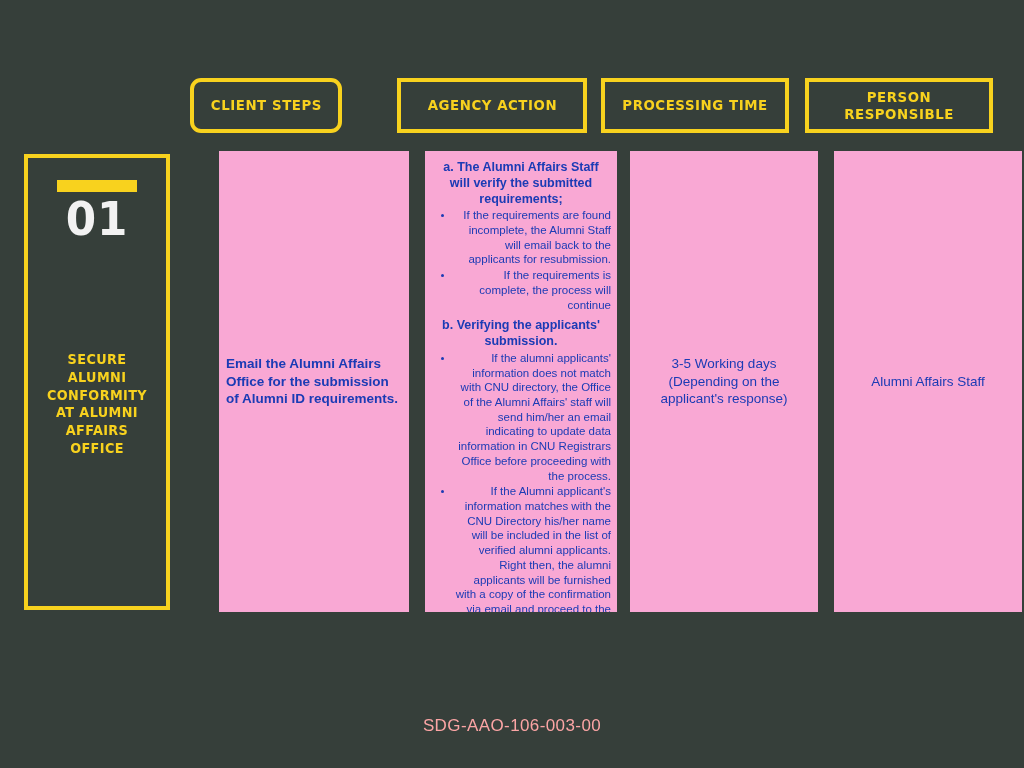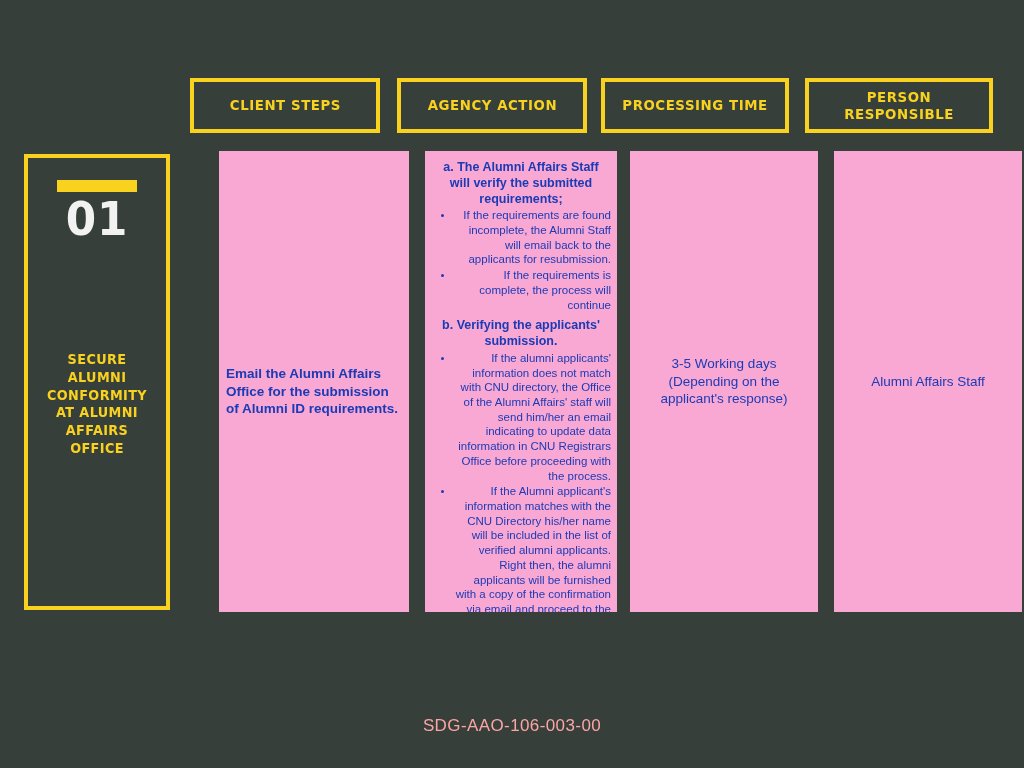--- a/index.html
+++ b/index.html
@@ -38,21 +38,21 @@
     font-family: "DejaVu Sans", sans-serif;
     font-weight: bold;
     font-size: 14.5px;
     letter-spacing: 0.6px;
     line-height: 1.15;
     text-align: center;
     text-transform: uppercase;
     transform: scaleX(0.92);
   }
 
-  .hb-client   { left: 190px; width: 190px; }
+  .hb-client   { left: 190px; width: 152px; border-radius: 11px; }
   .hb-agency   { left: 397px; width: 190px; }
   .hb-time     { left: 601px; width: 188px; }
   .hb-person   { left: 805px; width: 188px; }
 
   
   .step-panel {
     position: absolute;
     left: 24px;
     top: 154px;
     width: 146px;
@@ -121,21 +121,21 @@
   .cell-text {
     color: #1b3bb5;
     font-family: "Liberation Sans", sans-serif;
     font-size: 13.5px;
     line-height: 1.33;
   }
   .cell-text.bold { font-weight: bold; }
   .cell-text.center { text-align: center; }
   .cell-text.left { text-align: left; }
 
-  .p-client .panel-center { padding: 10px 7px; }
+  .p-client .panel-center { padding: 0 7px; }
   .p-time .panel-center   { padding: 0 8px; }
 
   
   .agency-body {
     padding: 9px 6px 0 6px;
   }
   .agency-heading {
     color: #1b3bb5;
     font-weight: bold;
     font-size: 12.5px;

